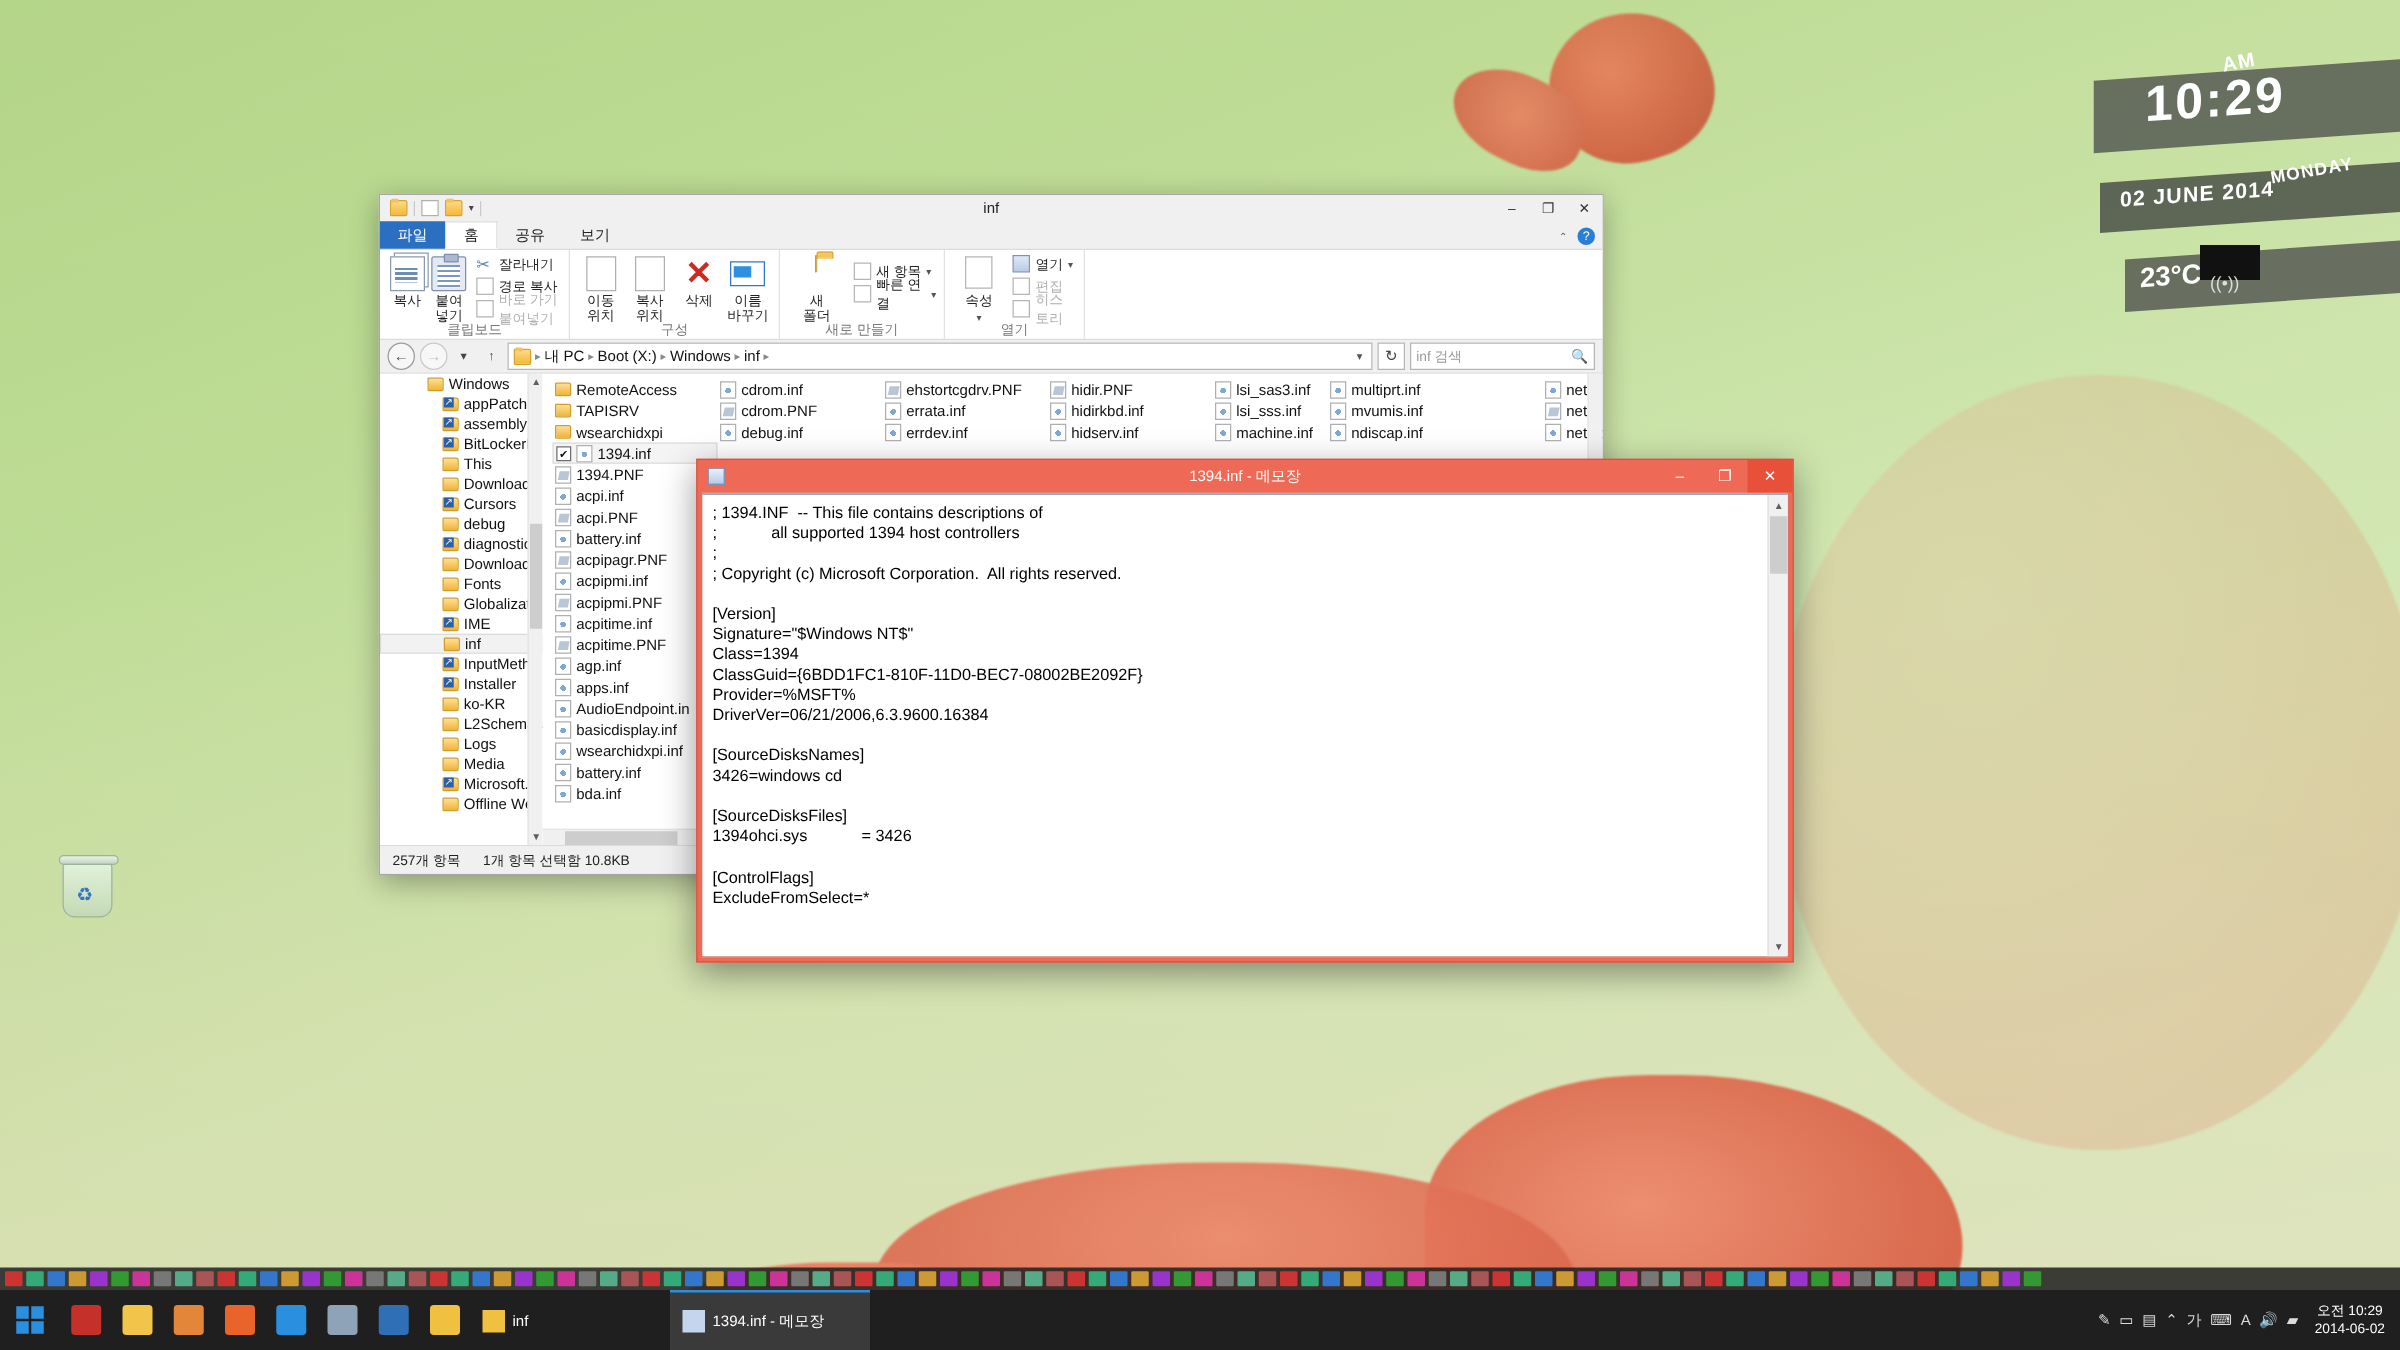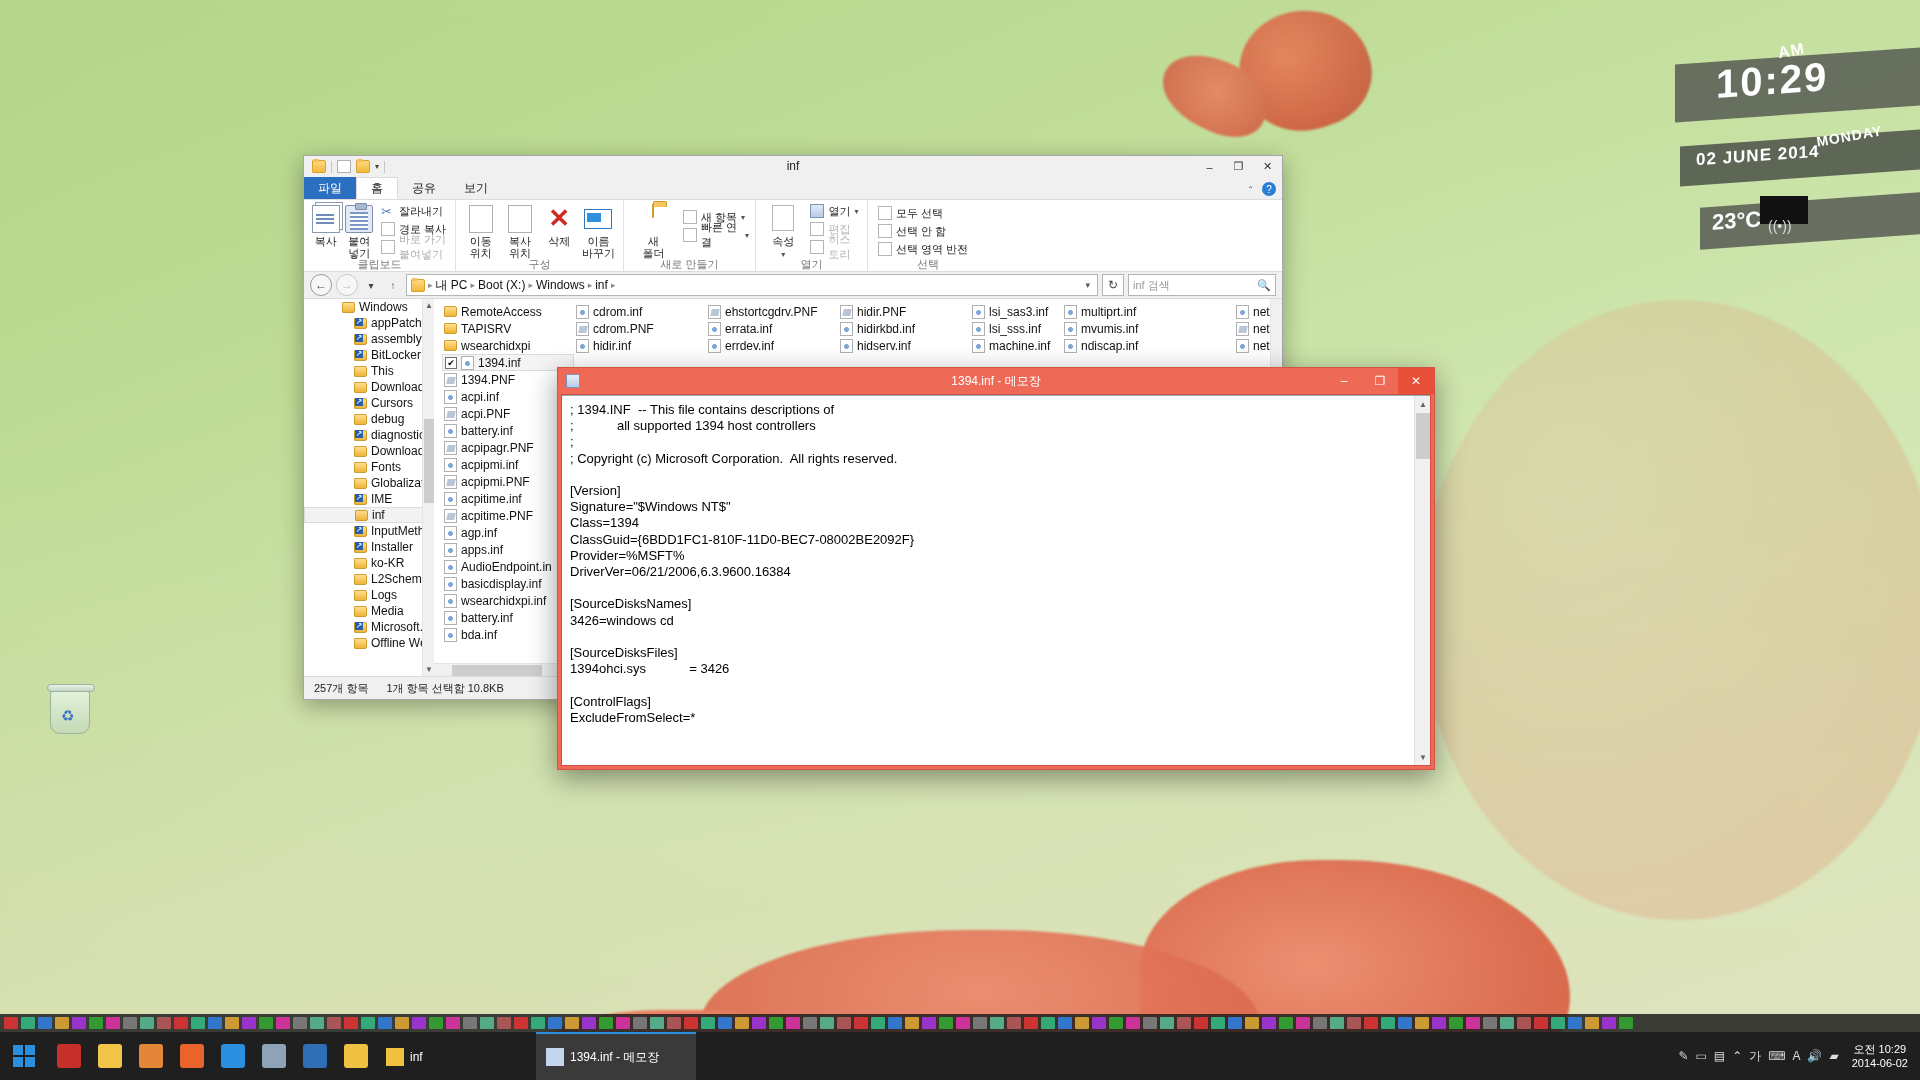--- a/index.html
+++ b/index.html
@@ -388,39 +388,20 @@
           </div>
           <div class="small-btn disabled">
             <span class="sm-ico ico-doc"></span>
             <span>히스토리</span>
           </div>
         </div>
       </div>
       <div class="rg-label">열기</div>
     </div>
 
-    <div class="rg" style="width:120px;border-right:none;">
-      <div class="rg-items">
-        <div class="small-col" style="padding-top:2px">
-          <div class="small-btn">
-            <span class="sm-ico ico-doc"></span>
-            <span>모두 선택</span>
-          </div>
-          <div class="small-btn">
-            <span class="sm-ico ico-doc"></span>
-            <span>선택 안 함</span>
-          </div>
-          <div class="small-btn">
-            <span class="sm-ico ico-doc"></span>
-            <span>선택 영역 반전</span>
-          </div>
-        </div>
-      </div>
-      <div class="rg-label">선택</div>
-    </div>
   </div>
 
   <div class="ex-addr">
     <span class="nav-circ">←</span>
     <span class="nav-circ dim">→</span>
     <span class="nav-flat">▾</span>
     <span class="nav-flat">↑</span>
     <div class="crumb-box">
       <span class="qat-ico folder-ico"></span>
       <span class="crumb-sep">▸</span>
@@ -629,21 +610,21 @@
             <div class="frow">
               <span class="f-ico inf"></span>
               <span>cdrom.inf</span>
             </div>
             <div class="frow">
               <span class="f-ico pnf"></span>
               <span>cdrom.PNF</span>
             </div>
             <div class="frow">
               <span class="f-ico inf"></span>
-              <span>hidir.inf</span>
+              <span>debug.inf</span>
             </div>
           </div>
           <div class="fcol" style="left: 272px;">
             <div class="frow">
               <span class="f-ico pnf"></span>
               <span>ehstortcgdrv.PNF</span>
             </div>
             <div class="frow">
               <span class="f-ico inf"></span>
               <span>errata.inf</span>

